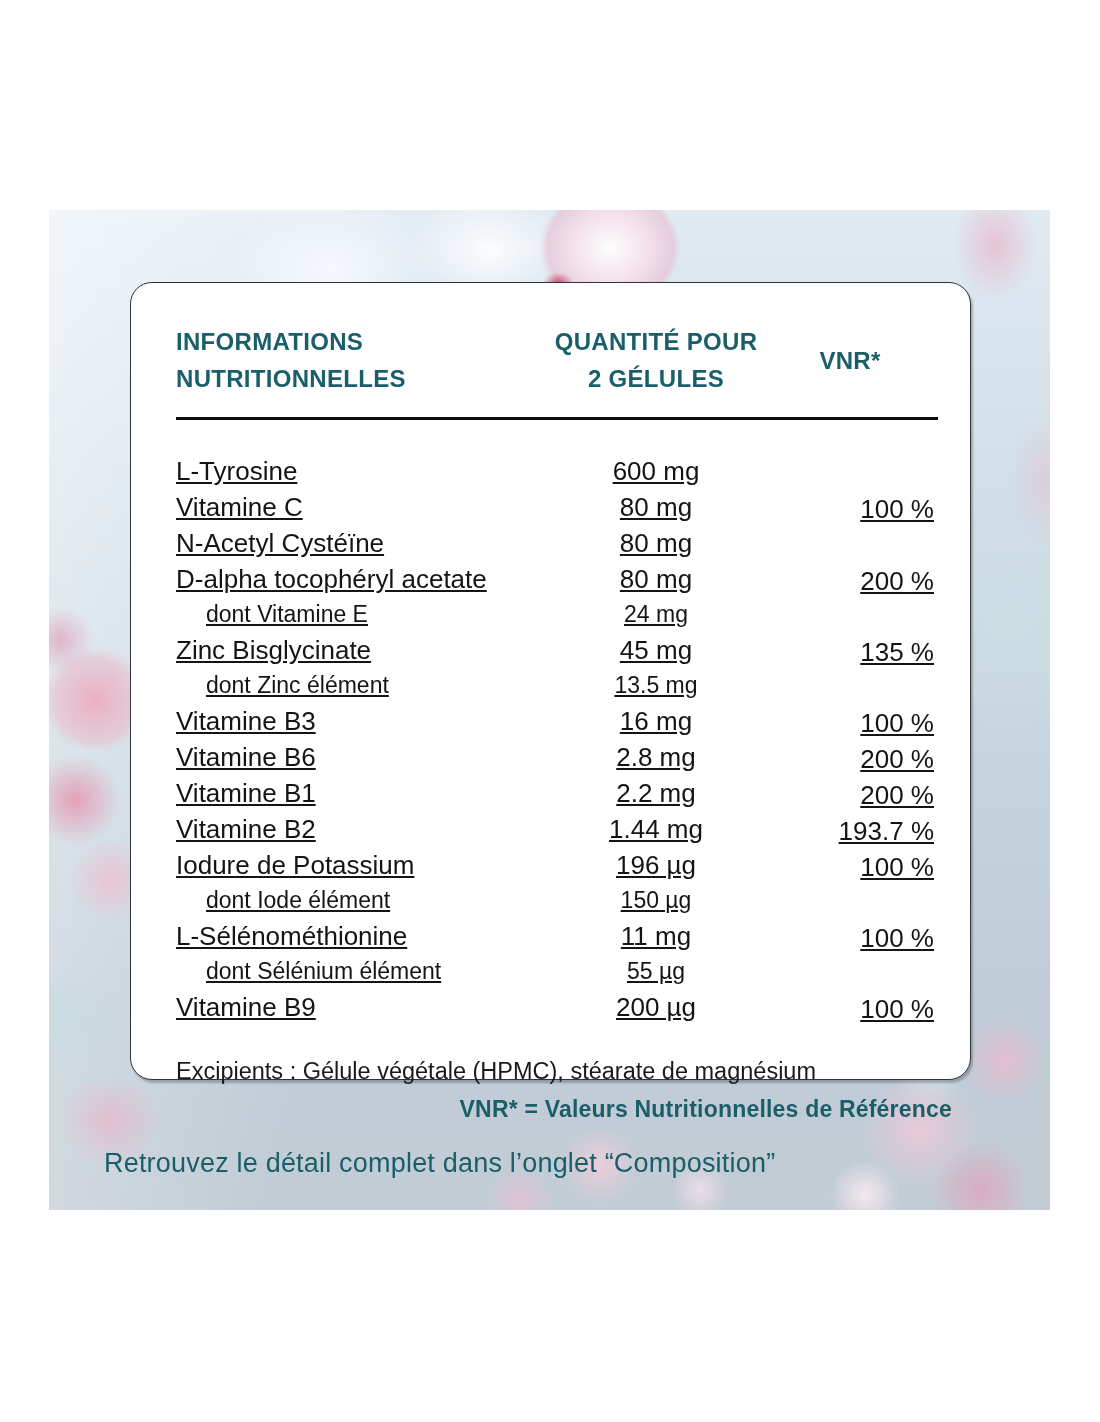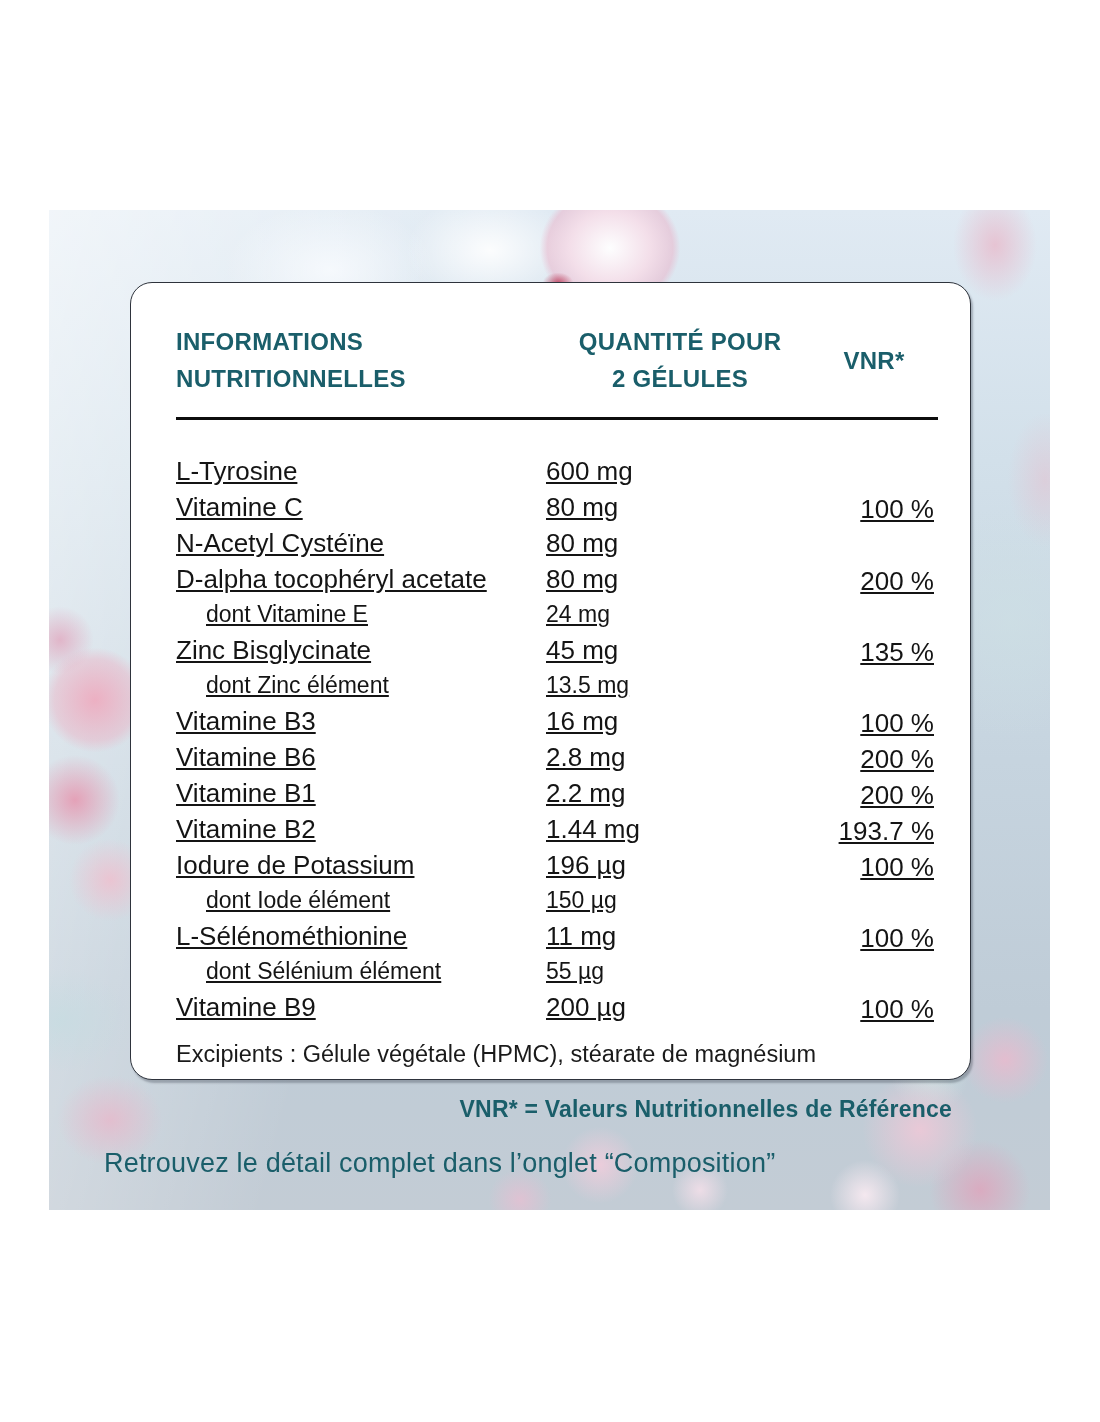--- a/index.html
+++ b/index.html
@@ -38,34 +38,34 @@
       linear-gradient(180deg, #e0eaf3 0%, #d2e0ea 25%, #c6d4df 55%, #bfccd7 80%, #c3ccd5 100%);
   }
   #card{
     position:absolute;left:130px;top:282px;width:841px;height:798px;
     background:#ffffff;border:1.5px solid #2e333c;border-radius:22px;
     box-shadow:2px 3px 2px rgba(40,45,60,0.3);
     box-sizing:border-box;
     padding:40px 36px 0 45px;
   }
   .grid{display:grid;grid-template-columns:370px 220px 1fr;}
-  #card-header{align-items:center;gap:24px;}
+  #card-header{align-items:center;}
   .hdr{font-weight:bold;font-size:24px;line-height:37px;letter-spacing:0.3px;}
   .hdr.c1{text-align:left;}
   .hdr.c2{text-align:center;}
   .hdr.c3{text-align:center;align-self:center;}
   #divider{height:3px;background:#0d0d0d;margin:20px -4px 0 0;}
   #rows{margin-top:33px;}
   .row{display:grid;grid-template-columns:370px 220px 1fr;align-items:center;height:36px;font-size:26px;text-decoration:underline;}
   .row.sub{height:35px;font-size:23px;}
   .row.sub .c-label{padding-left:30px;}
   .c-label{text-align:left;white-space:nowrap;}
-  .c-amount{text-align:left;white-space:nowrap;}
+  .c-amount{text-align:center;white-space:nowrap;}
   .c-vnr{text-align:right;white-space:nowrap;padding-top:5px;}
-  #excipients{margin-top:16px;font-size:23.5px;color:#1a1a1a;}
+  #excipients{margin-top:33px;font-size:23.5px;color:#1a1a1a;}
   .teal{color:#1a5e6a;}
   #footnote{
     position:absolute;top:1096px;right:148px;
     font-weight:bold;font-size:23px;letter-spacing:0.2px;
   }
   #bottom-note{
     position:absolute;left:104px;top:1148px;
     font-size:27px;letter-spacing:0.2px;
   }
 </style>

